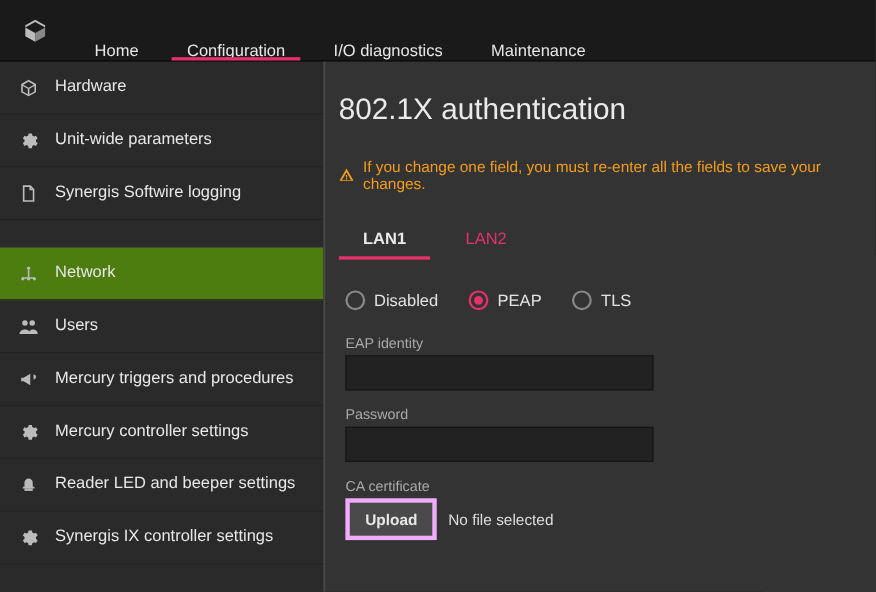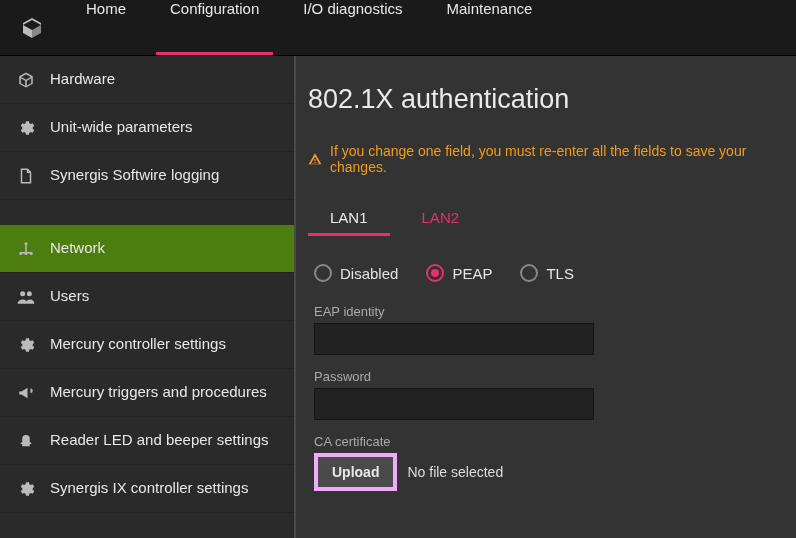--- a/index.html
+++ b/index.html
@@ -2,40 +2,40 @@
 <html><head>
 <meta charset="utf-8">
 <style>
   * { box-sizing: border-box; margin: 0; padding: 0; }
   html, body { width: 796px; height: 538px; overflow: hidden; font-family: "Segoe UI", Arial, sans-serif; background: #2a2a2a; color: #ddd; }
   
   
   .topbar { height: 56px; background: #1a1a1a; display: flex; align-items: stretch; border-bottom: 1px solid #000; }
   .logo { width: 64px; display: flex; align-items: center; justify-content: center; }
   .topnav { display: flex; align-items: stretch; }
-  .topnav-item { display: flex; align-items: flex-start; padding: 0 22px; font-size: 15px; color: #e8e8e8; cursor: pointer; position: relative; }
+  .topnav-item { display: flex; align-items: flex-end; padding: 0 22px; font-size: 15px; color: #e8e8e8; cursor: pointer; position: relative; }
   .topnav-item.active::after { content:""; position:absolute; left:8px; right:8px; bottom:0; height:3px; background:#e6316c; }
   
   
   .body { display: flex; height: calc(100% - 56px); }
   
   .sidebar { width: 296px; background: #2a2a2a; border-right: 2px solid #4a4a4a; overflow-y: auto; }
   .side-item { display: flex; align-items: center; padding: 12px 14px 12px 16px; font-size: 15px; color: #e8e8e8; border-bottom: 1px solid #232323; cursor: pointer; gap: 14px; min-height: 48px; }
   .side-item.active { background: #4d7c0f; margin-top: 25px; }
   .side-icon { width: 20px; height: 20px; flex-shrink: 0; display:flex; align-items:center; justify-content:center; }
   .side-label { line-height: 1.25; }
   
   .main { flex: 1; background: #333333; padding: 28px 28px 0 12px; overflow:hidden; }
   .page-title { font-size: 27px; font-weight: 400; color: #eaeaea; margin-bottom: 28px; }
   
   .warning { color: #f49c1a; font-size: 14px; display:flex; align-items:center; gap:8px; margin-bottom: 28px; }
   
   .tabs { display: flex; gap: 10px; border-bottom: 0; margin-bottom: 28px; }
   .tab { padding: 6px 22px 10px; font-size: 15px; cursor:pointer; color:#e6316c; position:relative; }
-  .tab.active { color:#eaeaea; }
+  .tab.active { color:#eaeaea;font-weight:bold; }
   .tab.active::after { content:""; position:absolute; left:0; right:0; bottom:0; height:3px; background:#e6316c; }
   
   .form { padding: 0 6px; }
   .radios { display:flex; gap: 28px; margin-bottom: 22px; align-items:center; }
   .radio { display:flex; align-items:center; gap:8px; font-size:15px; cursor:pointer; color:#e4e4e4;}
   .radio-circle { width:18px; height:18px; border:2px solid #e6316c; border-radius:50%; display:flex; align-items:center; justify-content:center;}
   .radio-circle.grey { border-color:#888; }
   .radio-dot { width:8px; height:8px; background:#e6316c; border-radius:50%; }
   
   .field-label { display:block; font-size:13px; color:#aaa; margin-bottom:4px; }
@@ -127,33 +127,33 @@
             <circle cx="16" cy="6" r="3"></circle>
             <path d="M2 18c0-3 3-5 6-5s6 2 6 5H2zM12 18c0-3 2-5 5-5s5 2 5 5H12z"></path>
           </svg>
         </span>
       <span class="side-label">Users</span>
     </div>
 
     <div class="side-item">
       <span class="side-icon">
           <svg width="18" height="18" viewBox="0 0 24 24" fill="#bbb">
+            <path d="M3 10v4h3l8 5V5L6 10H3zm15 2a3 3 0 000-6v6z"></path>
+          </svg>
+        </span>
+      <span class="side-label">Mercury triggers and procedures</span>
+    </div>
+
+    <div class="side-item">
+      <span class="side-icon">
+          <svg width="18" height="18" viewBox="0 0 24 24" fill="#bbb">
             <path d="M12 8a4 4 0 100 8 4 4 0 000-8zm9 4a7 7 0 00-.1-1.2l2.1-1.6-2-3.4-2.5 1a7 7 0 00-2-1.2L16 3h-4l-.5 2.6a7 7 0 00-2 1.2l-2.5-1-2 3.4 2.1 1.6A7 7 0 007 12c0 .4 0 .8.1 1.2l-2.1 1.6 2 3.4 2.5-1c.6.5 1.3.9 2 1.2L12 21h4l.5-2.6c.7-.3 1.4-.7 2-1.2l2.5 1 2-3.4-2.1-1.6c.1-.4.1-.8.1-1.2z"></path>
           </svg>
         </span>
       <span class="side-label">Mercury controller settings</span>
-    </div>
-
-    <div class="side-item">
-      <span class="side-icon">
-          <svg width="18" height="18" viewBox="0 0 24 24" fill="#bbb">
-            <path d="M3 10v4h3l8 5V5L6 10H3zm15 2a3 3 0 000-6v6z"></path>
-          </svg>
-        </span>
-      <span class="side-label">Mercury triggers and procedures</span>
     </div>
 
     <div class="side-item">
       <span class="side-icon">
           <svg width="18" height="18" viewBox="0 0 24 24" fill="#bbb">
             <path d="M12 4a5 5 0 00-5 5v5H5v2h14v-2h-2V9a5 5 0 00-5-5zM4 7L2 5M20 7l2-2M12 2V0"></path>
             <rect x="7" y="16" width="10" height="3"></rect>
           </svg>
         </span>
       <span class="side-label">Reader LED and beeper settings</span>

